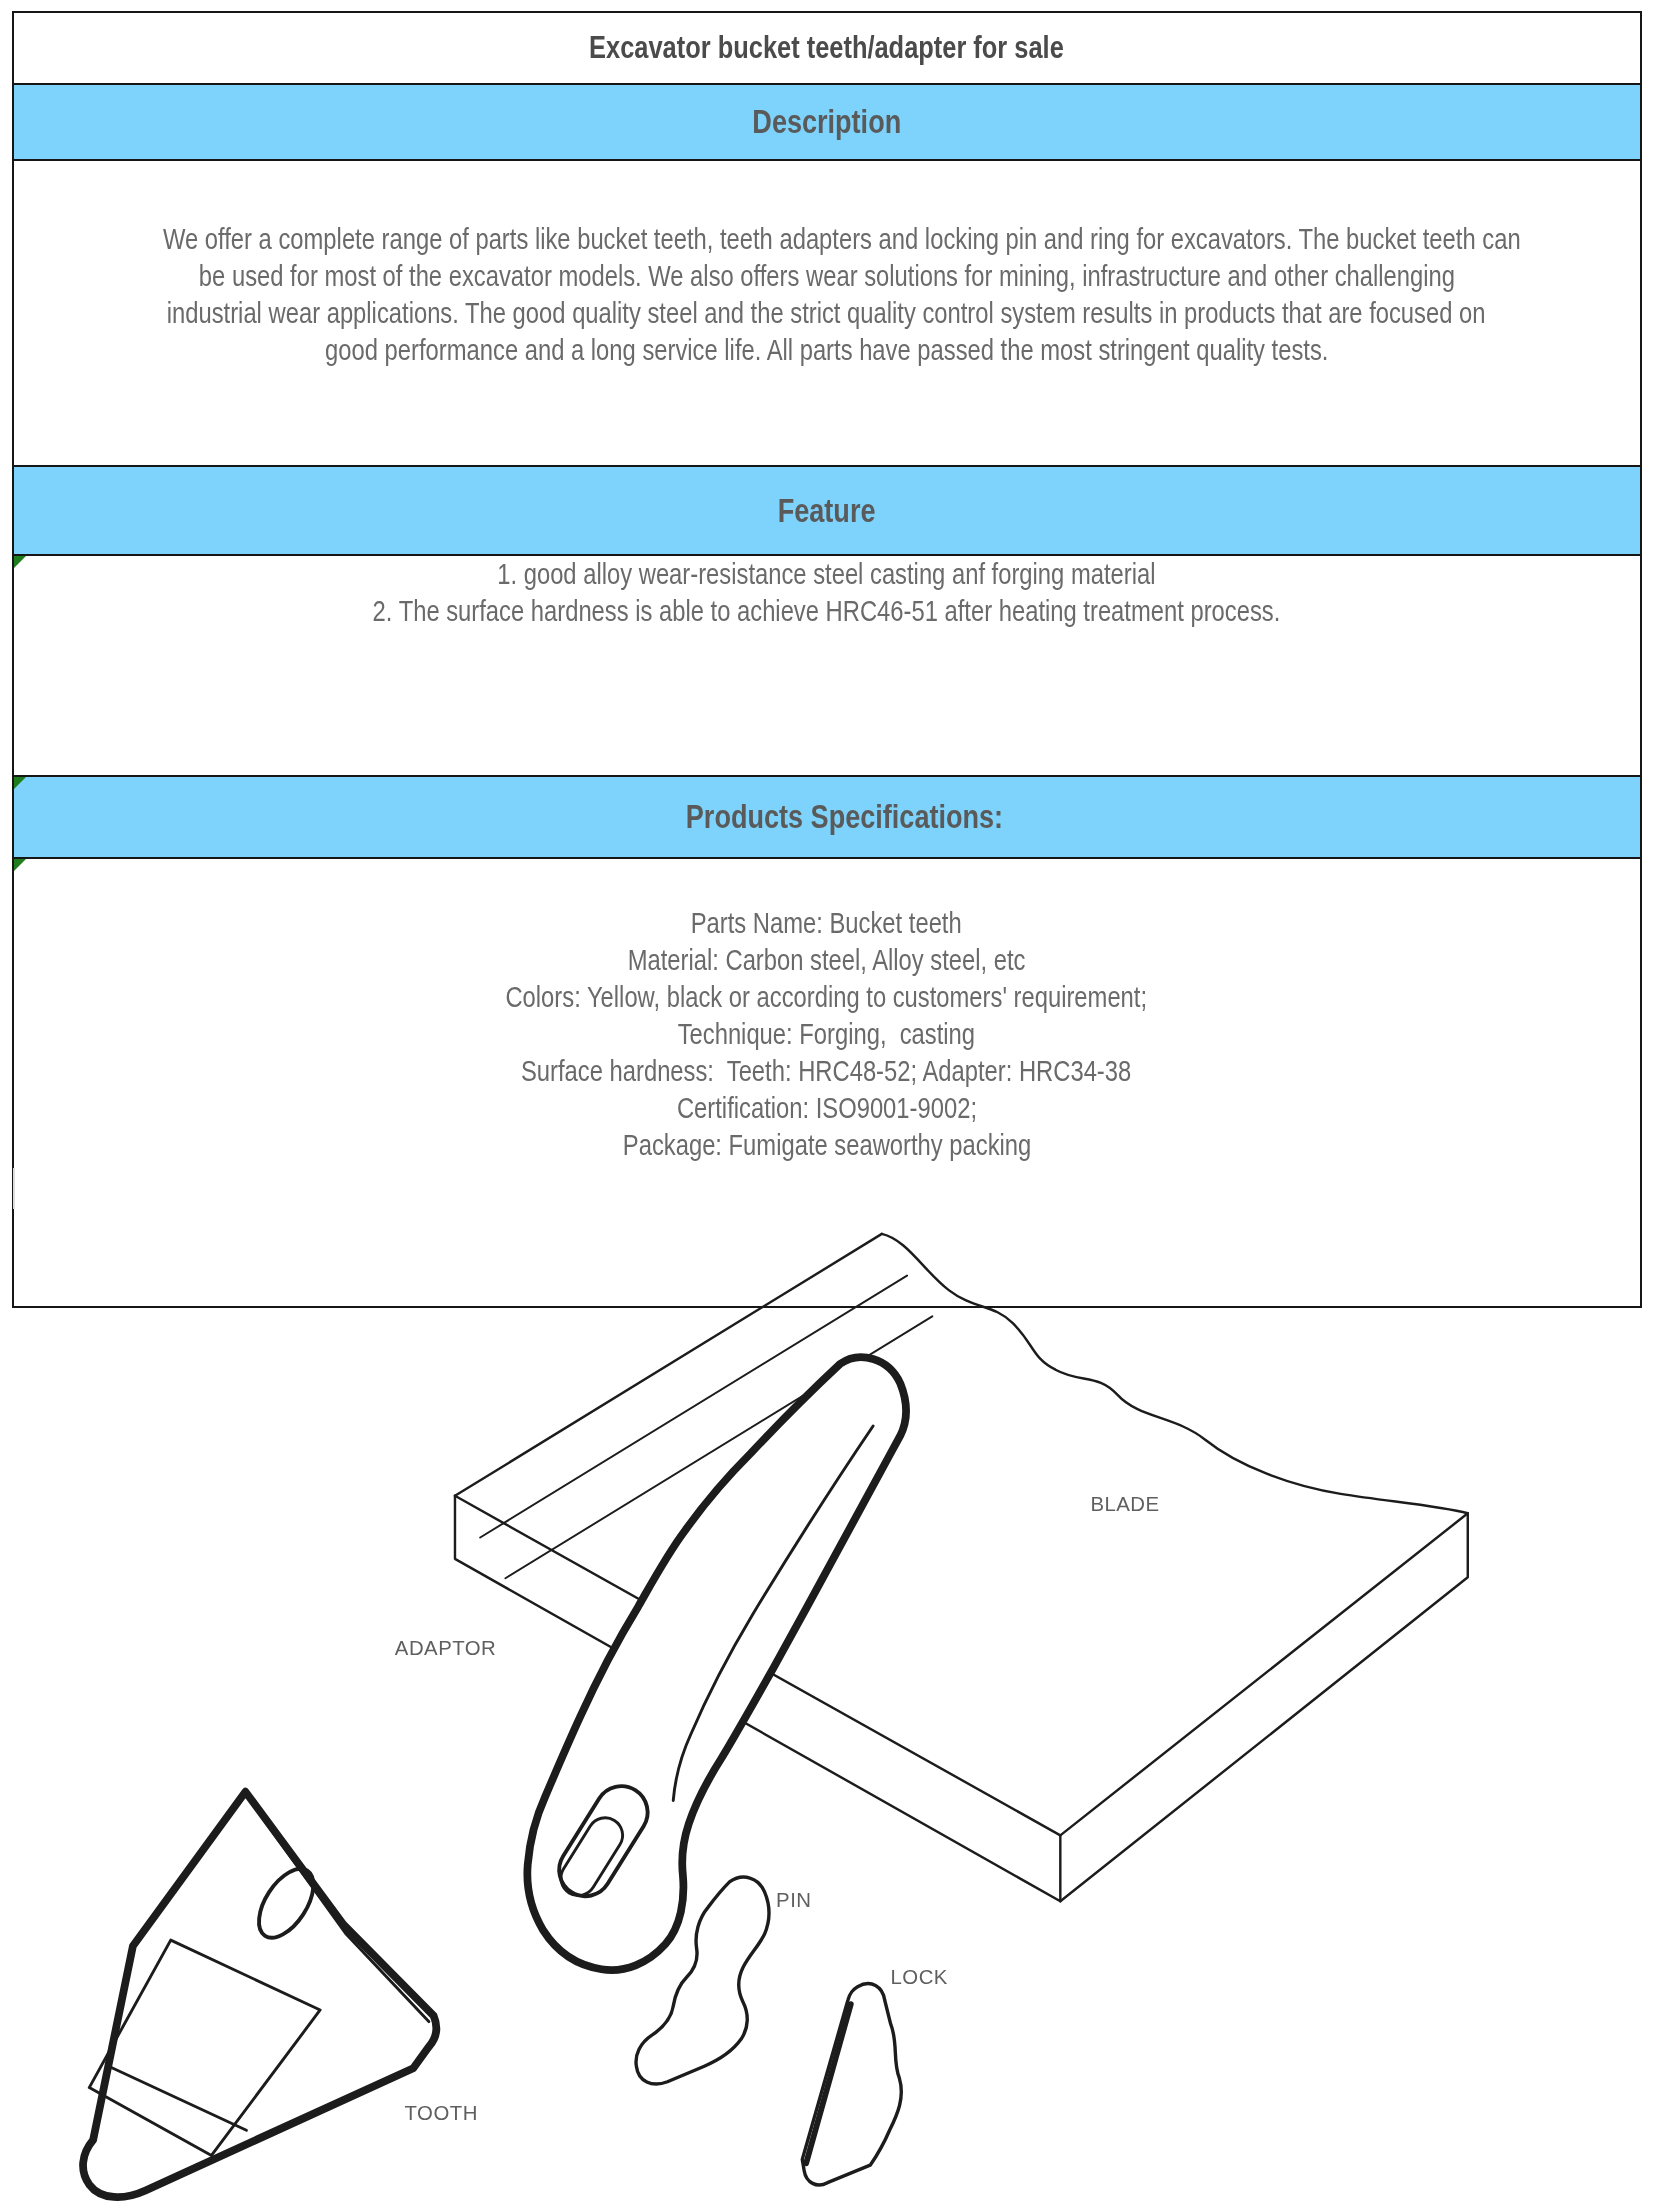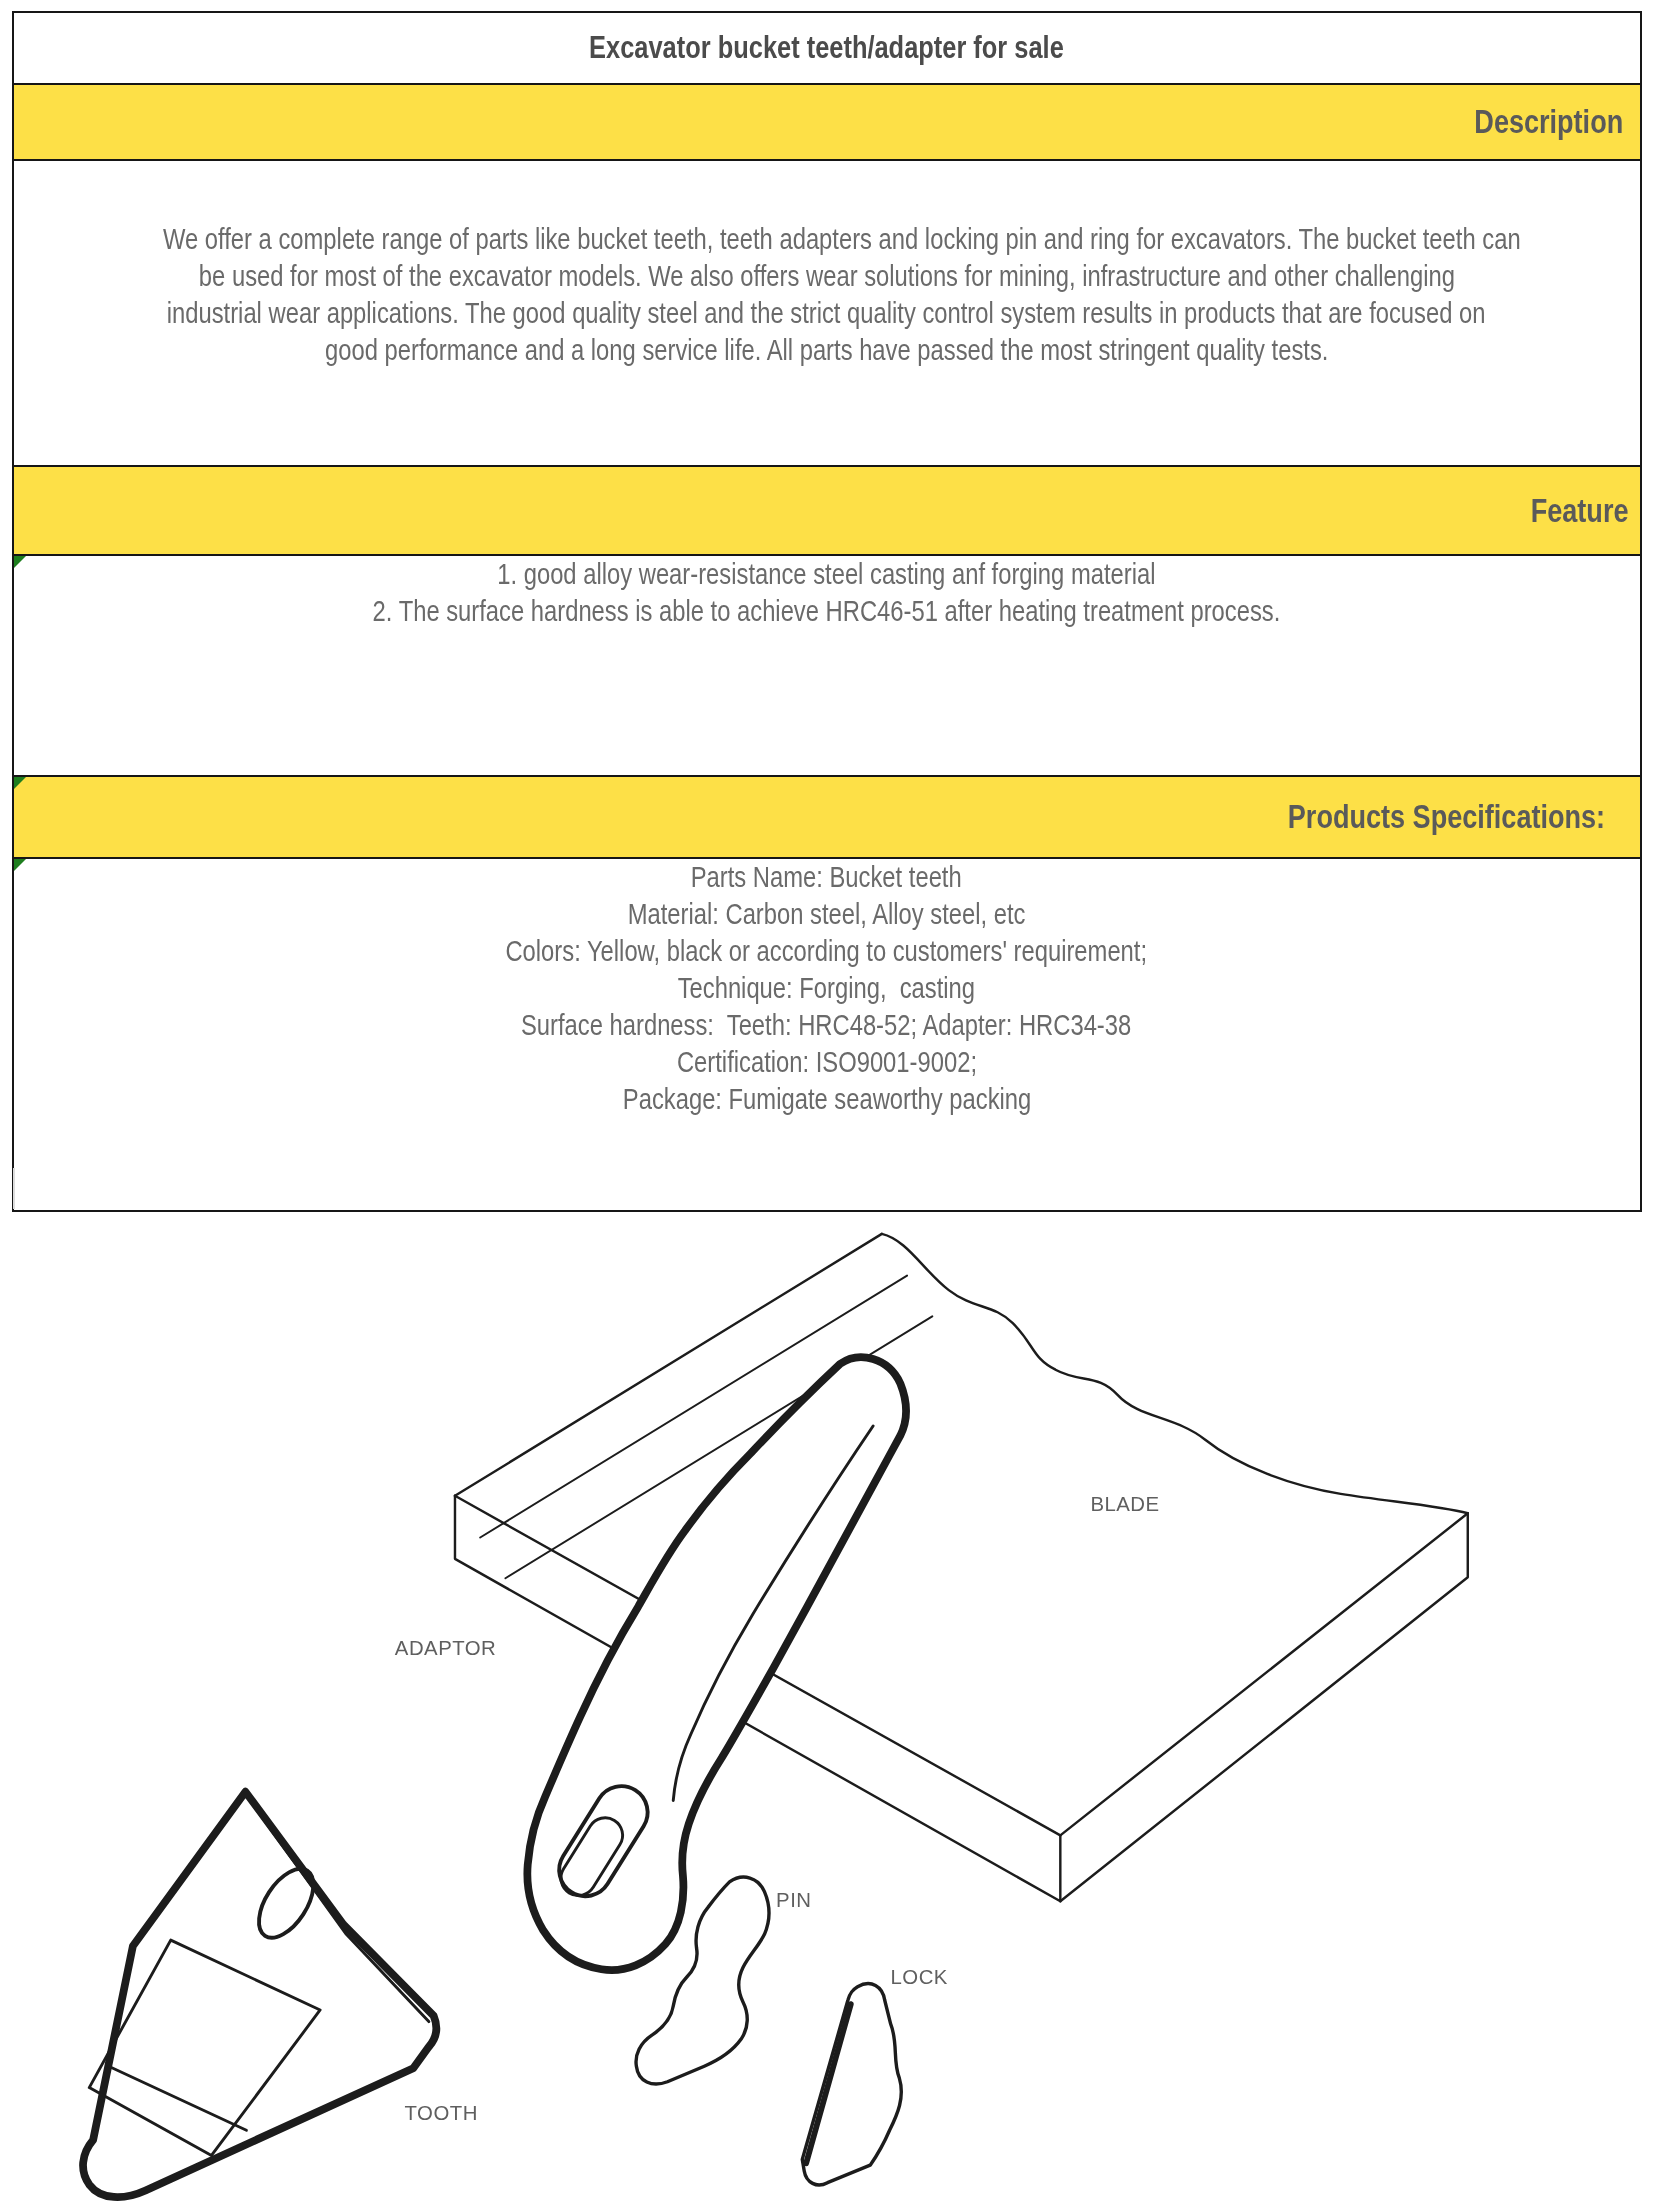--- a/index.html
+++ b/index.html
@@ -7,27 +7,27 @@
     width:1655px;height:2206px;position:relative;background:#ffffff;
     font-family:"Liberation Sans","DejaVu Sans",sans-serif;overflow:hidden;
   }
   .sheet{
     position:absolute;left:11.6px;top:11px;width:1626px;
     border:2.9px solid #161616;background:#fff;
   }
   .row{position:relative;box-sizing:border-box;}
   .row + .row{border-top:2.9px solid #161616;}
   .title-row{height:70px;display:flex;align-items:center;justify-content:center;}
-  .head-row{height:76px;background:#fde047;display:flex;align-items:center;justify-content:flex-end;}
+  .head-row{height:76px;background:#7dd3fc;display:flex;align-items:center;justify-content:center;}
   .head-row.feat-h{height:89px;}
   .head-row.spec-h{height:82px;padding-left:36px;}
   .body-row{background:#ffffff;}
   .body-row.desc{height:306px;padding-top:60px;}
   .body-row.feat{height:221px;}
-  .body-row.spec{height:353px;}
+  .body-row.spec{height:449px;padding-top:46px;}
   .cx{display:inline-block;transform:scaleX(0.82);transform-origin:50% 50%;white-space:pre;}
   .title{font-size:31px;font-weight:bold;color:#4b4b4b;}
   .head{font-size:33px;font-weight:bold;color:#5a5a5a;}
   .line{text-align:center;white-space:pre;line-height:37px;font-size:29px;color:#6a6a6a;}
   .line > span{display:inline-block;transform:scaleX(0.82);transform-origin:50% 50%;}
   .tri{
     position:absolute;left:0;top:0;width:0;height:0;
     border-top:12.6px solid #1e7e1e;border-right:12.6px solid transparent;
   }
   .stub{position:absolute;left:12.6px;top:1168px;width:2.9px;height:41px;background:#dcdcdc;}

